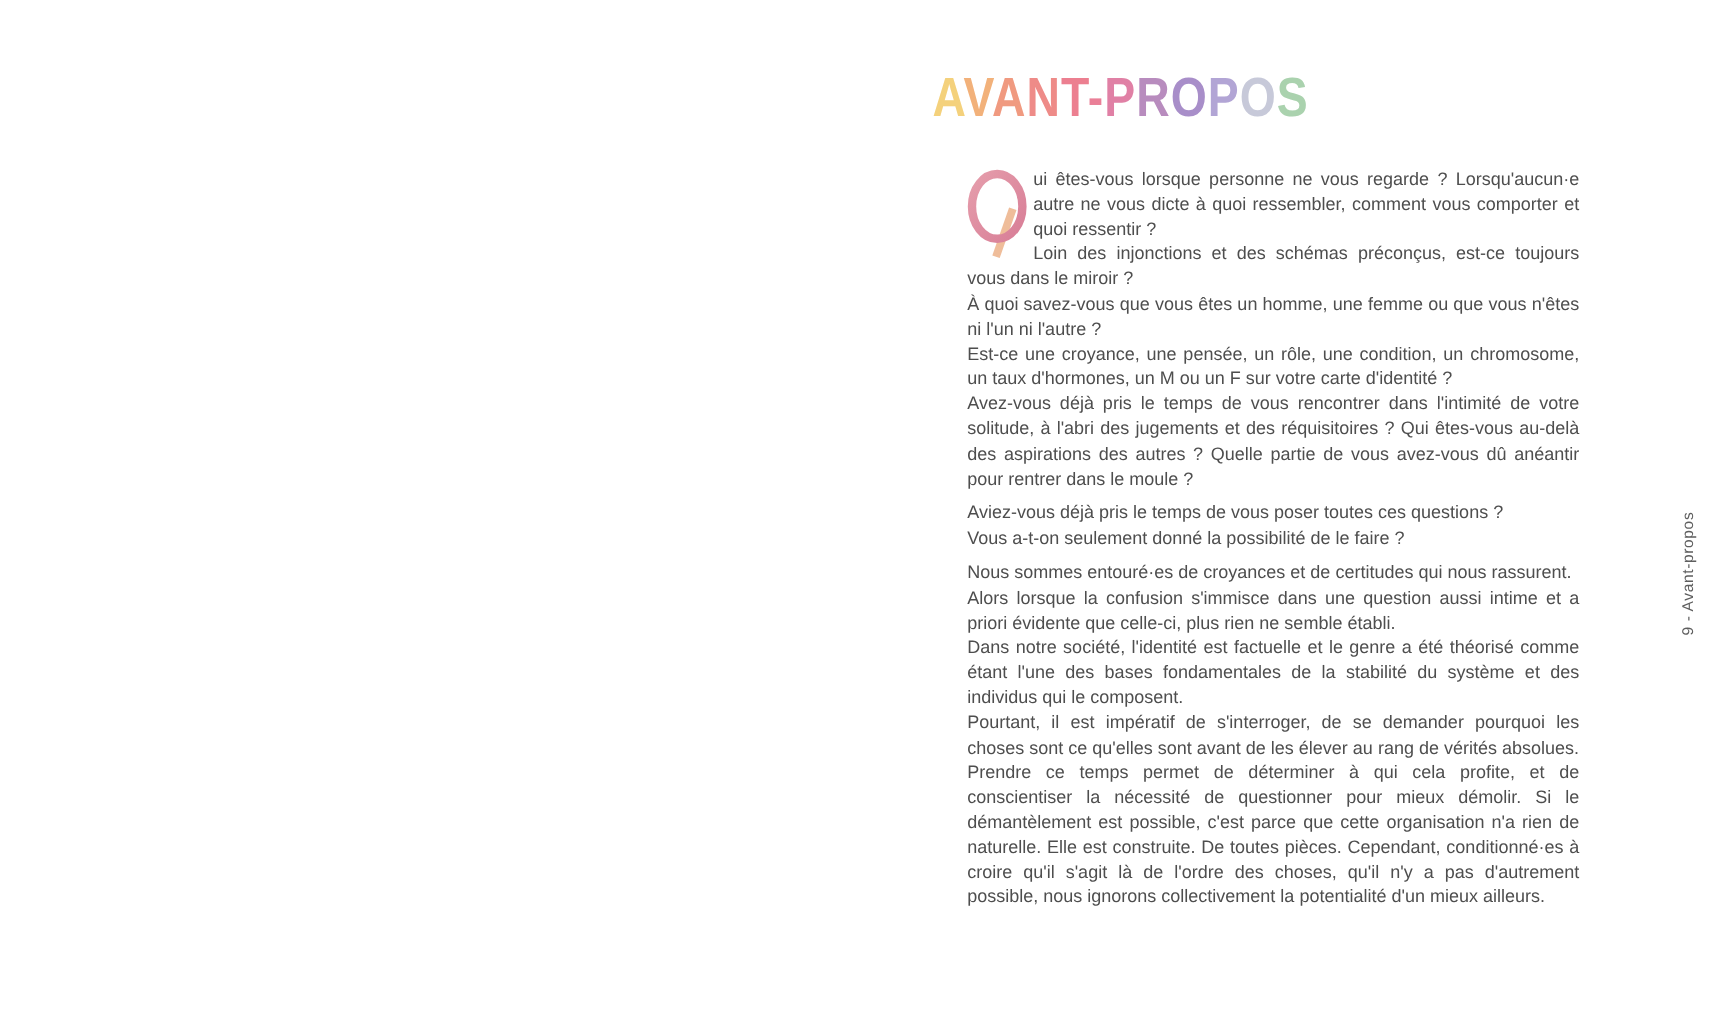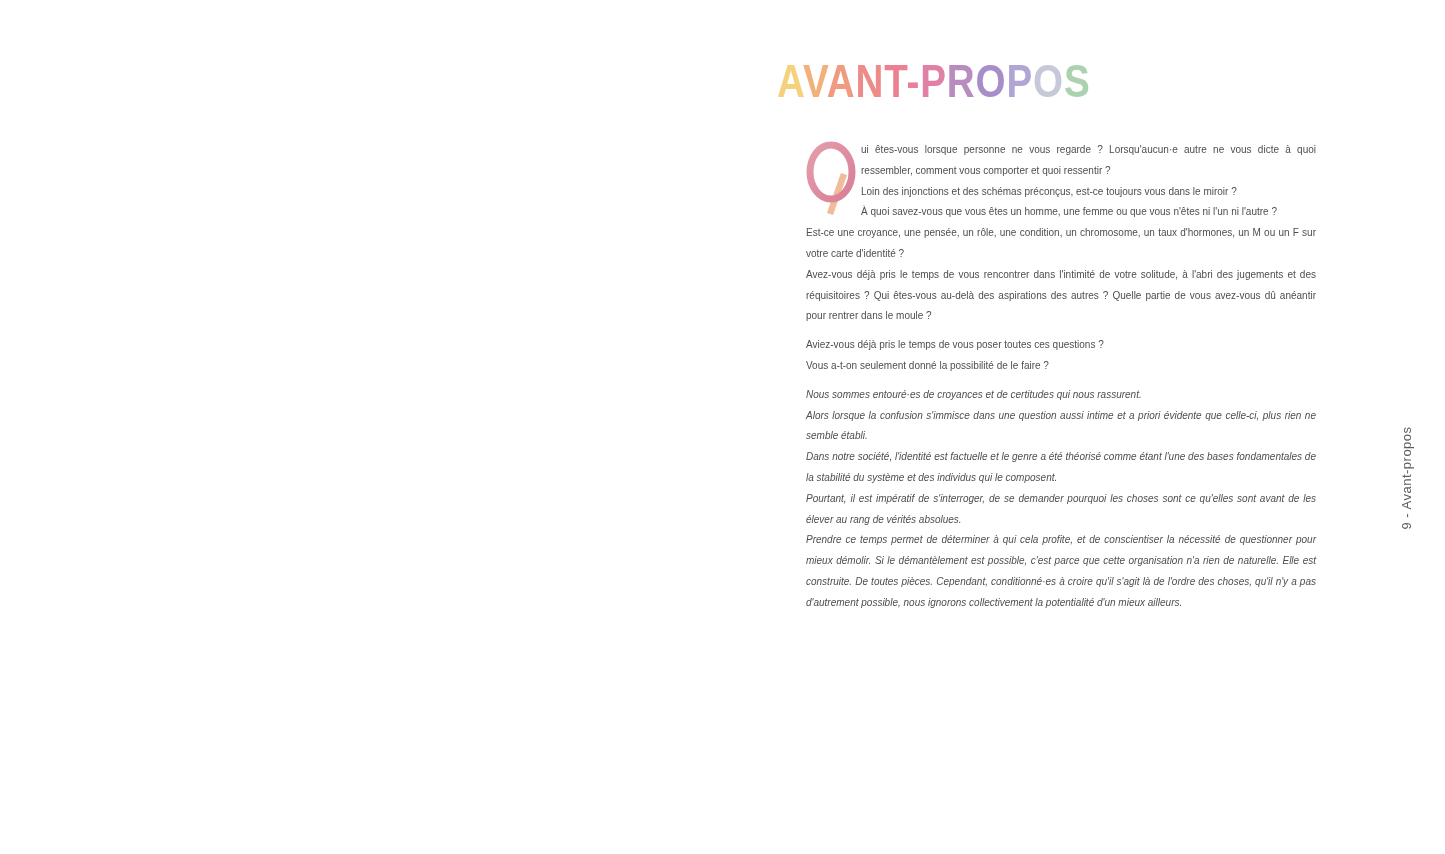--- a/index.html
+++ b/index.html
@@ -28,27 +28,27 @@
     letter-spacing: 1px;
     transform: scaleX(0.84);
     transform-origin: left top;
     white-space: nowrap;
   }
   .content {
     position: absolute;
     left: 806px;
     top: 140px;
     width: 510px;
-    font-size: 10px;
+    font-size: 15px;
     line-height: 20.8px;
     color: var(--body-text, #4e4e4e);
     text-align: justify;
   }
   .para { margin: 0 0 8px 0; }
-  .para:last-child { margin-bottom: 0; font-style: italic; }
+  .para:last-child { margin-bottom: 0; }
   .text-line { text-align: justify; }
   .dropcap {
     float: left;
     width: 55px;
     height: 63px;
   }
   .dropcap svg { display: block; margin-top: 1px; overflow: visible; }
   .page-marker {
     position: absolute;
     left: 1406px;

